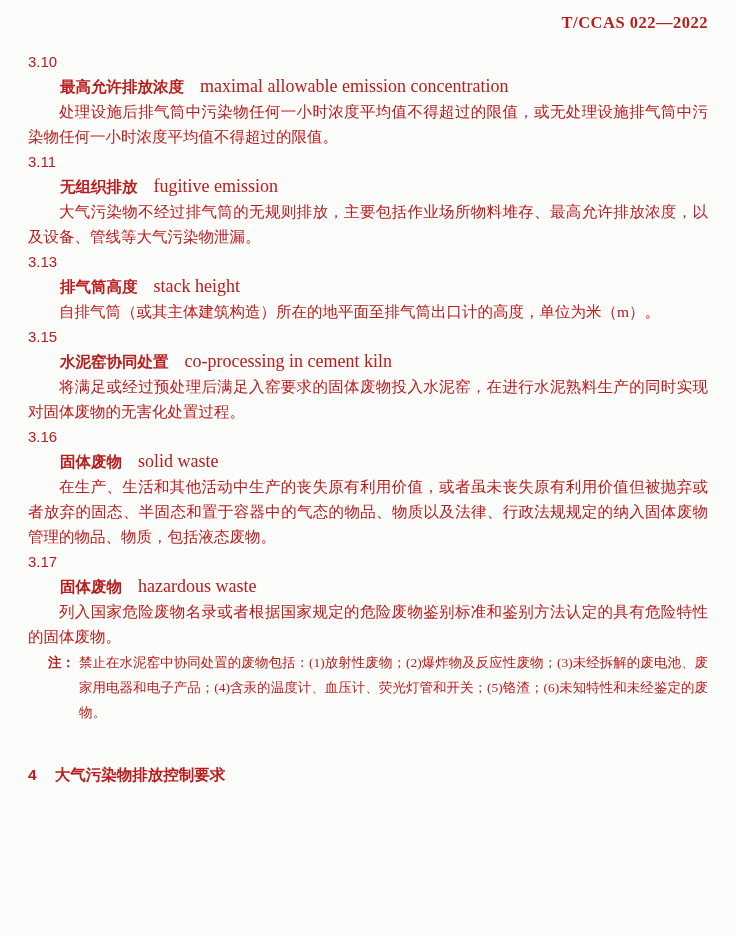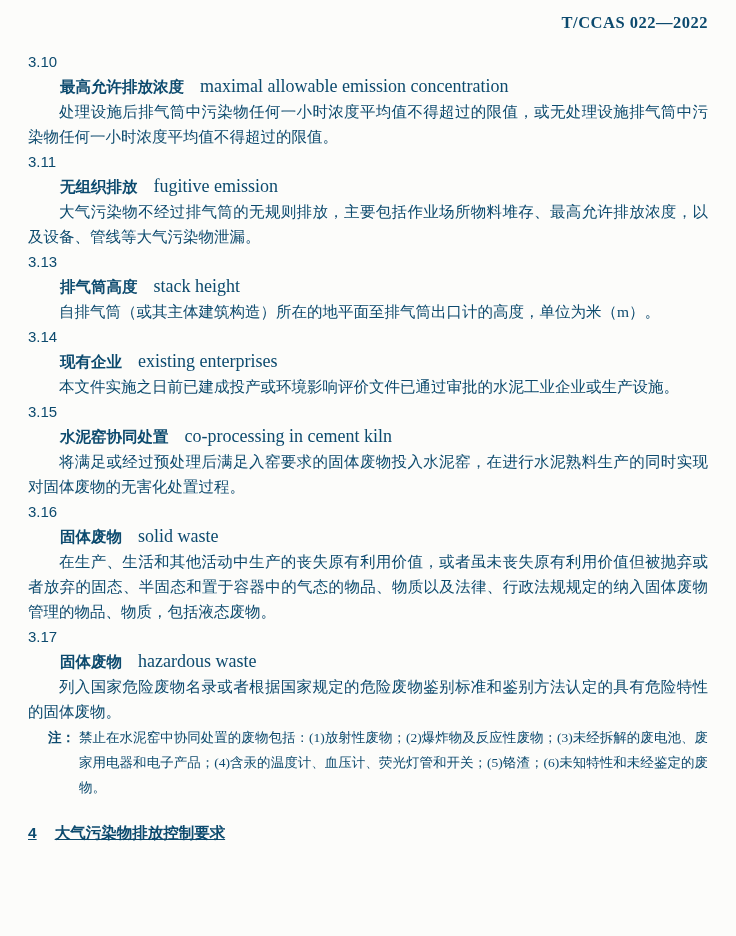--- a/index.html
+++ b/index.html
@@ -1,18 +1,18 @@
 <!DOCTYPE html>
 <html><head>
 <meta charset="utf-8">
 <style>
   html,body{margin:0;padding:0;background:#e8e8e6;}
   .page{
     width:736px;height:936px;box-sizing:border-box;
-    background:#fcfcfa;color:#0c4a6e;
+    background:#fcfcfa;color:#b91c1c;
     font-family:"Liberation Serif","DejaVu Serif",serif;
     font-size:15.5px;line-height:25px;
     padding:10px 28px 0 28px;margin:0 auto;overflow:hidden;
   }
   .doc-header{
     text-align:right;font-weight:700;font-size:16.5px;
     letter-spacing:.5px;margin-bottom:14px;
     font-family:"Liberation Serif","DejaVu Serif",serif;
   }
   .clause-num{
@@ -35,21 +35,21 @@
     display:flex;font-size:13.5px;line-height:25px;
     padding-left:20px;margin-top:1px;
   }
   .note-label{
     font-family:"Liberation Sans","DejaVu Sans",sans-serif;
     font-weight:700;white-space:nowrap;padding-right:4px;
   }
   .note-text{flex:1;text-align:justify;}
   .chapter-heading{
     font-family:"Liberation Sans","DejaVu Sans",sans-serif;
-    font-weight:700;font-size:15.5px;margin-top:20px;text-decoration:underline;
+    font-weight:700;font-size:15.5px;margin-top:37px;
   }
   .chapter-heading .num{margin-right:18px;}
 </style>
 </head>
 <body>
 
 <div class="page">
 
   <div class="doc-header">T/CCAS 022—2022</div>
 
@@ -71,27 +71,20 @@
 
 
   <div>
     <div class="clause-num">3.13</div>
     <div class="term-line">
       <span class="term-cn">排气筒高度</span><span class="term-en">stack height</span>
     </div>
     <p class="definition">自排气筒（或其主体建筑构造）所在的地平面至排气筒出口计的高度，单位为米（m）。</p>
   </div>
 
-  <div>
-    <div class="clause-num">3.14</div>
-    <div class="term-line">
-      <span class="term-cn">现有企业</span><span class="term-en">existing enterprises</span>
-    </div>
-    <p class="definition">本文件实施之日前已建成投产或环境影响评价文件已通过审批的水泥工业企业或生产设施。</p>
-  </div>
 
   <div>
     <div class="clause-num">3.15</div>
     <div class="term-line">
       <span class="term-cn">水泥窑协同处置</span><span class="term-en">co-processing in cement kiln</span>
     </div>
     <p class="definition">将满足或经过预处理后满足入窑要求的固体废物投入水泥窑，在进行水泥熟料生产的同时实现对固体废物的无害化处置过程。</p>
   </div>
 
   <div>

